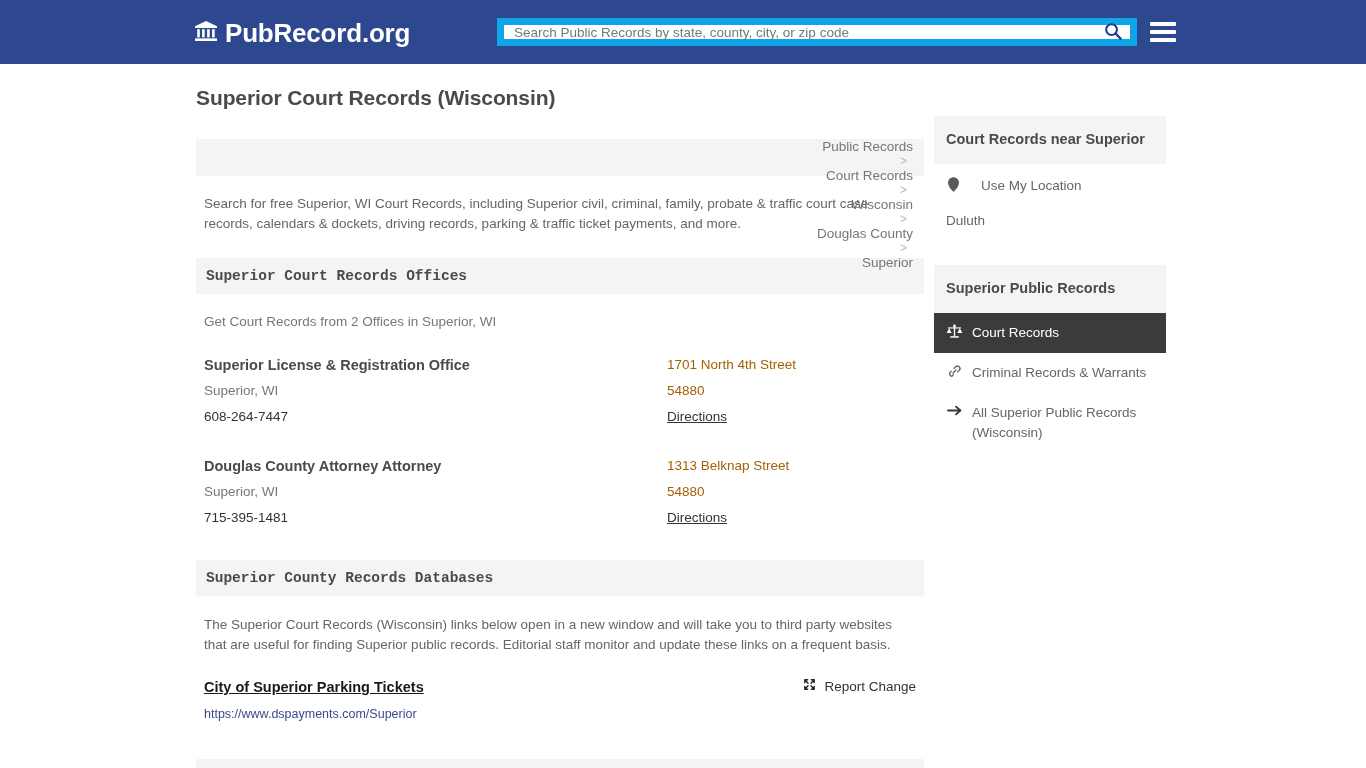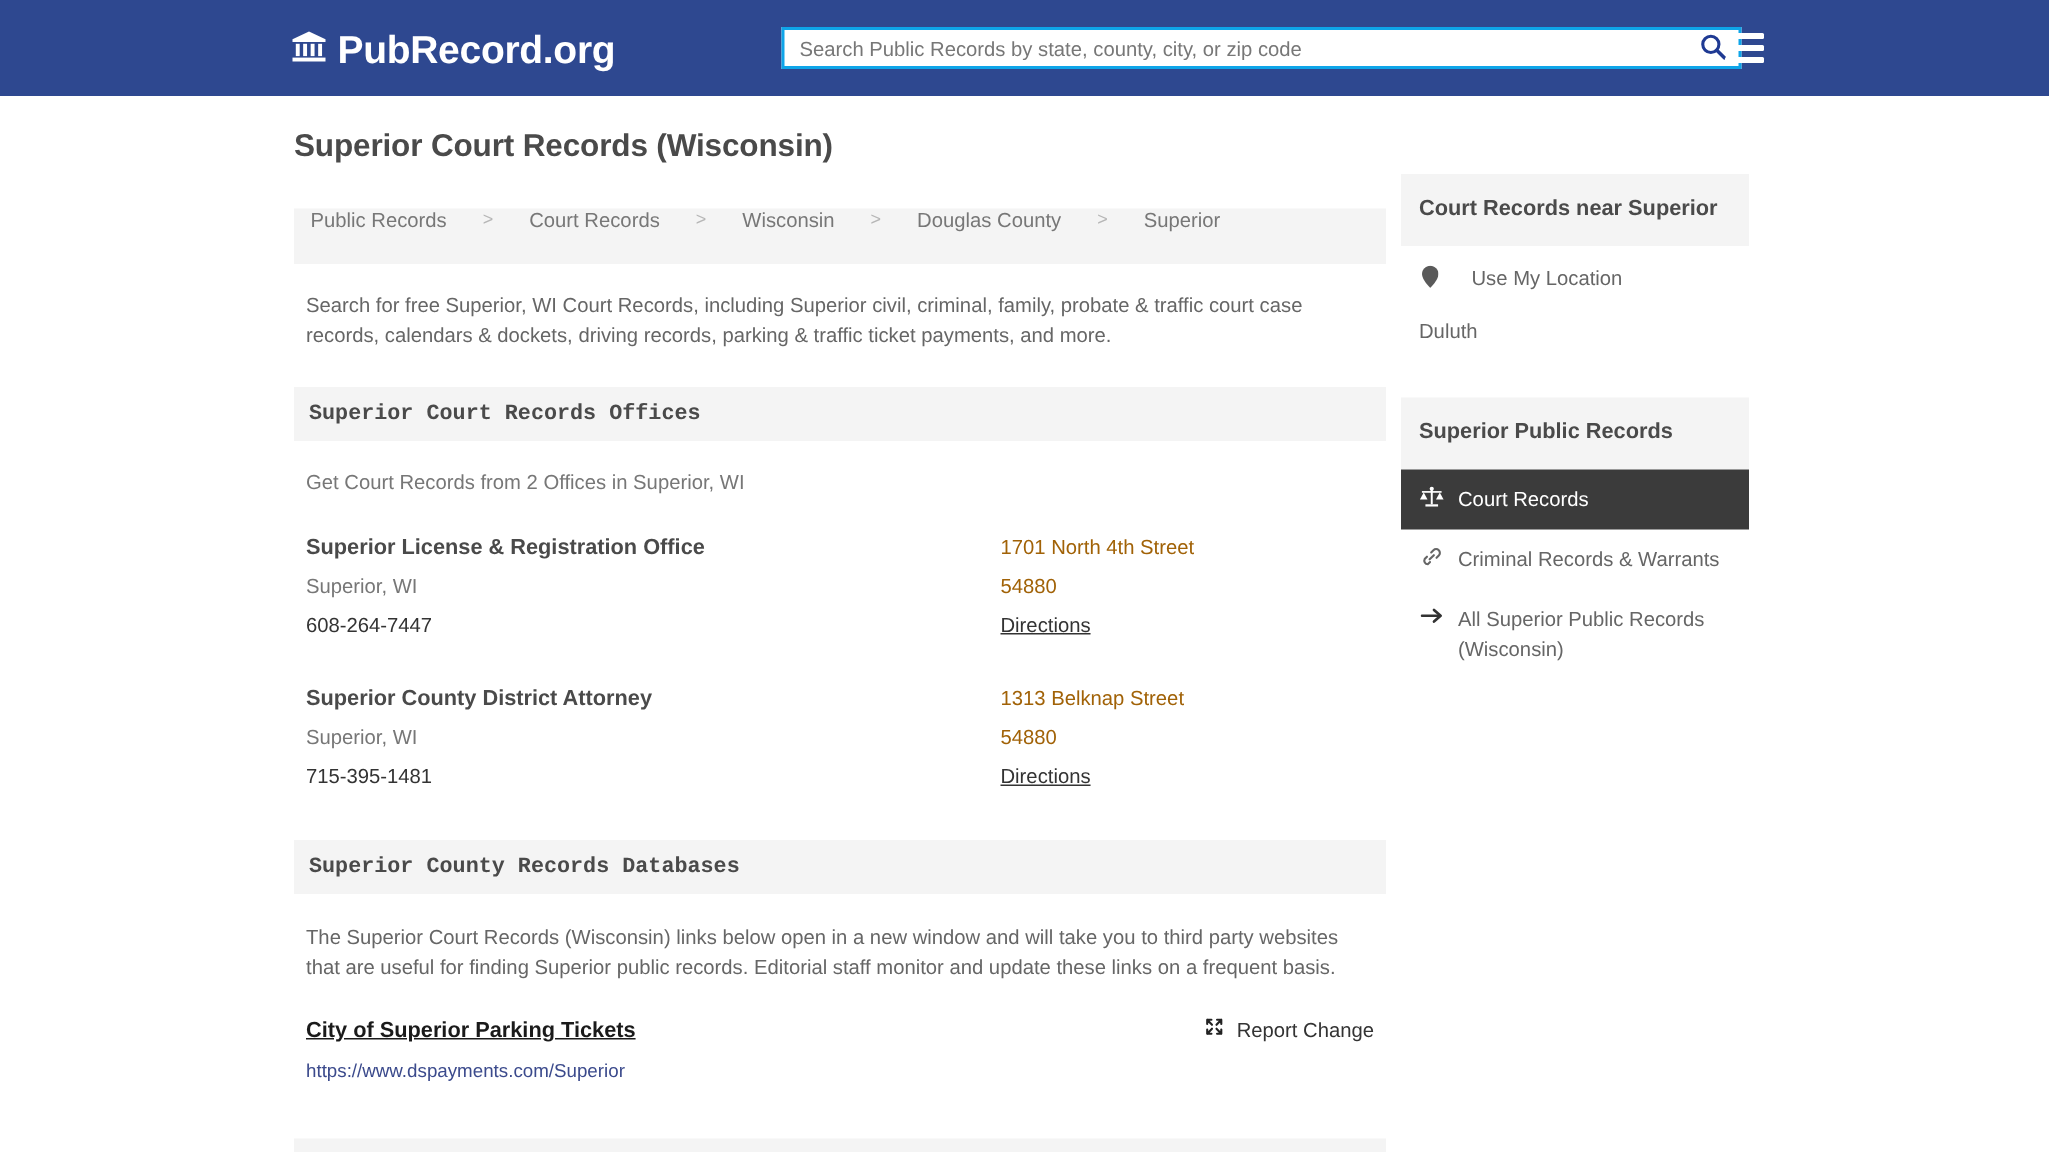--- a/index.html
+++ b/index.html
@@ -39,22 +39,21 @@
   }
   .search-wrap {
     position: absolute;
     left: 497px;
     top: 18px;
     width: 640px;
     height: 28px;
     background: #ffffff;
     display: flex;
     align-items: center;
-    border: 2px solid #0ea5e9;
-    margin-left: 24px;
+    border: 7px solid #0ea5e9;
   }
   .search-input {
     flex: 1;
     height: 26px;
     border: none;
     outline: none;
     font-family: "Liberation Sans", sans-serif;
     font-size: 13.5px;
     color: #333;
     padding: 0 10px;
@@ -111,24 +110,25 @@
     font-size: 21px;
     font-weight: bold;
     color: #4a4a4a;
     margin: 0 0 29px 0;
     letter-spacing: -0.1px;
   }
   .breadcrumb {
     background: #f4f4f4;
     height: 37px;
     display: flex;
-    align-items: flex-start;
+    align-items: flex-end;
     padding: 0 10px;
     font-size: 13.5px;
-    gap: 16px;
+    gap: 0;
+    flex-direction: column;
   }
   .crumb {
     color: #777;
     text-decoration: none;
     padding: 0 1px;
   }
   .crumb-sep {
     color: #b6b6b6;
     padding: 0 7px;
     font-size: 12px;
@@ -366,21 +366,21 @@
       </div>
       <div class="office-right">
         <div class="office-addr">1701 North 4th Street</div>
         <div class="office-addr">54880</div>
         <a class="directions" href="#">Directions</a>
       </div>
     </div>
 
     <div class="office">
       <div class="office-left">
-        <a class="office-name" href="#">Superior County District Attorney</a>
+        <a class="office-name" href="#">Douglas County Attorney Attorney</a>
         <div class="office-line">Superior, WI</div>
         <a class="office-phone" href="#">715-395-1481</a>
       </div>
       <div class="office-right">
         <div class="office-addr">1313 Belknap Street</div>
         <div class="office-addr">54880</div>
         <a class="directions" href="#">Directions</a>
       </div>
     </div>
 

